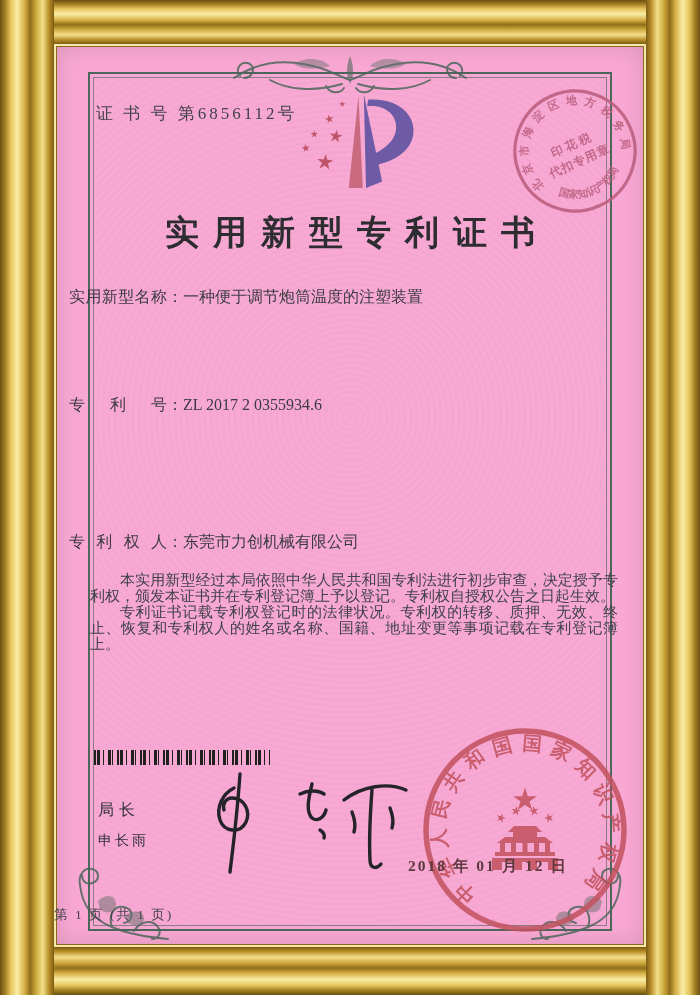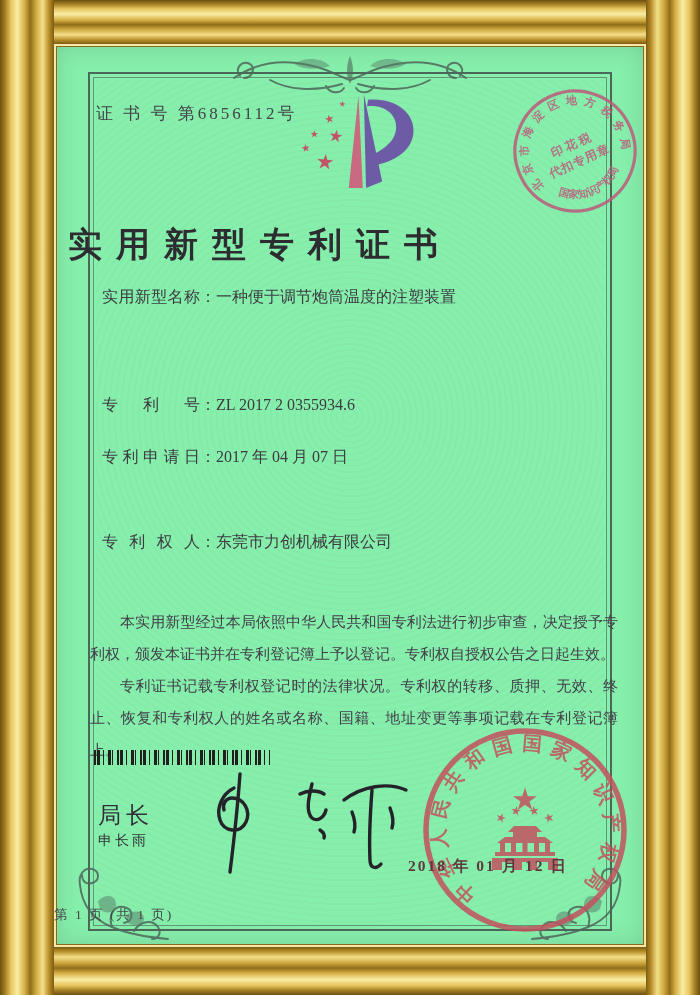--- a/index.html
+++ b/index.html
@@ -6,42 +6,42 @@
   .scene{position:relative;width:700px;height:995px;overflow:hidden;
          font-family:"Liberation Serif","DejaVu Serif",serif;}
   
   .fr{position:absolute;background:linear-gradient(#6b5012 0%,#a07c22 9%,#e7c55e 20%,#f9eda5 32%,#d4ad42 46%,#8f6d1a 56%,#caa43a 66%,#f4df8a 79%,#b68c26 91%,#7a5c14 100%);}
   .fr.top{left:0;top:0;width:700px;height:44px;}
   .fr.bottom{left:0;top:947px;width:700px;height:48px;transform:scaleY(-1);}
   .fr.left{left:0;top:0;width:54px;height:995px;background:linear-gradient(90deg,#6b5012 0%,#a07c22 9%,#e7c55e 20%,#f9eda5 32%,#d4ad42 46%,#8f6d1a 56%,#caa43a 66%,#f4df8a 79%,#b68c26 91%,#7a5c14 100%);}
   .fr.right{left:646px;top:0;width:54px;height:995px;background:linear-gradient(270deg,#6b5012 0%,#a07c22 9%,#e7c55e 20%,#f9eda5 32%,#d4ad42 46%,#8f6d1a 56%,#caa43a 66%,#f4df8a 79%,#b68c26 91%,#7a5c14 100%);}
   
   .paper{position:absolute;left:54px;top:44px;width:592px;height:903px;
-         background:#86efac;
+         background:#f9a8d4;
          box-shadow:inset 0 0 0 2px #f6e9a8, inset 0 0 0 3px #8a681c, inset 0 0 26px rgba(40,40,30,.18);
          color:#3a3a40;}
   .borderRect{position:absolute;left:34px;right:34px;top:28px;bottom:16px;
               border:2px solid #4d665a;}
   .borderRect::after{content:"";position:absolute;inset:3px;border:1px solid rgba(77,102,90,.65);}
   .borderRect::before{content:"";position:absolute;inset:6px;
       background:repeating-radial-gradient(circle at 50% 40%, rgba(110,140,120,.05) 0 2px, rgba(0,0,0,0) 2px 6px);}
   .orn{position:absolute;pointer-events:none;}
   
   .certNo{position:absolute;left:42px;top:58px;font-size:17px;letter-spacing:3px;color:#44444a;}
-  .title{position:absolute;left:0;top:178px;width:100%;text-align:left;
+  .title{position:absolute;left:0;top:166px;width:100%;text-align:center;
          font-size:34px;font-weight:600;letter-spacing:14px;text-indent:14px;color:#2c2c31;}
-  .row{position:absolute;left:48px;font-size:16px;color:#3b3b41;white-space:nowrap;}
+  .row{position:absolute;left:15px;font-size:16px;color:#3b3b41;white-space:nowrap;}
   .row .lab{display:inline-block;width:98px;text-align:justify;text-align-last:justify;}
   .row .col{display:inline-block;width:16px;}
-  .paras{position:absolute;left:36px;top:528px;width:528px;font-size:15px;line-height:32px;
-         color:#41414a;text-align:justify;margin-top:34px;}
+  .paras{position:absolute;left:36px;top:528px;width:528px;font-size:15px;line-height:16px;
+         color:#41414a;text-align:justify;}
   .paras p{margin:0;text-indent:2em;}
   .barcode{position:absolute;left:40px;top:706px;width:176px;height:15px;
      background:repeating-linear-gradient(90deg,#20201f 0 2px,rgba(0,0,0,0) 2px 3px,#20201f 3px 6px,rgba(0,0,0,0) 6px 9px,#20201f 9px 10px,rgba(0,0,0,0) 10px 14px,#20201f 14px 17px,rgba(0,0,0,0) 17px 18px,#20201f 18px 19px,rgba(0,0,0,0) 19px 23px);}
-  .dirTitle{position:absolute;left:44px;top:756px;font-size:23px;letter-spacing:5px;color:#303036;}
+  .dirTitle{position:absolute;left:44px;top:756px;font-size:16px;letter-spacing:5px;color:#303036;}
   .dirName{position:absolute;left:44px;top:788px;font-size:14px;letter-spacing:3px;color:#303036;}
   .sig{position:absolute;left:128px;top:716px;}
   .sealWrap{position:absolute;left:366px;top:681px;width:210px;height:210px;}
   .sealDate{position:absolute;left:334px;top:812px;width:200px;text-align:center;
             font-size:15.5px;letter-spacing:2px;color:#5d383d;font-weight:600;}
   .footer{position:absolute;left:0;top:862px;width:100%;text-align:left;font-size:13.5px;color:#45454b;letter-spacing:2px;}
   .taxStamp{position:absolute;left:441px;top:27px;}
   .logo{position:absolute;left:228px;top:46px;}
 </style>
 </head>
@@ -117,21 +117,20 @@
         </text>
         <text x="0" y="-3" text-anchor="middle" font-size="12" letter-spacing="3" fill="#bb5f7e" font-weight="600">印花税</text>
         <text x="0" y="15" text-anchor="middle" font-size="12" letter-spacing="1" fill="#bb5f7e" font-weight="600">代扣专用章</text>
       </g>
     </svg>
 
     <div class="title">实用新型专利证书</div>
 
     <div class="row" style="top:243px;"><span class="lab">实用新型名称</span><span class="col">：</span><span class="val">一种便于调节炮筒温度的注塑装置</span></div>
     <div class="row" style="top:351px;"><span class="lab">专利号</span><span class="col">：</span><span class="val">ZL 2017 2 0355934.6</span></div>
-    <div class="row" style="top:403px;"><span class="lab">专利申请日</span><span class="col">：</span><span class="val">2017 年 04 月 07 日</span></div>
     <div class="row" style="top:452px;margin-top:36px;"><span class="lab">专利权人</span><span class="col">：</span><span class="val">东莞市力创机械有限公司</span></div>
 
     <div class="paras">
       <p>本实用新型经过本局依照中华人民共和国专利法进行初步审查，决定授予专利权，颁发本证书并在专利登记簿上予以登记。专利权自授权公告之日起生效。</p>
       <p>专利证书记载专利权登记时的法律状况。专利权的转移、质押、无效、终止、恢复和专利权人的姓名或名称、国籍、地址变更等事项记载在专利登记簿上。</p>
     </div>
 
     <div class="barcode"></div>
 
     <div class="dirTitle">局长</div>

